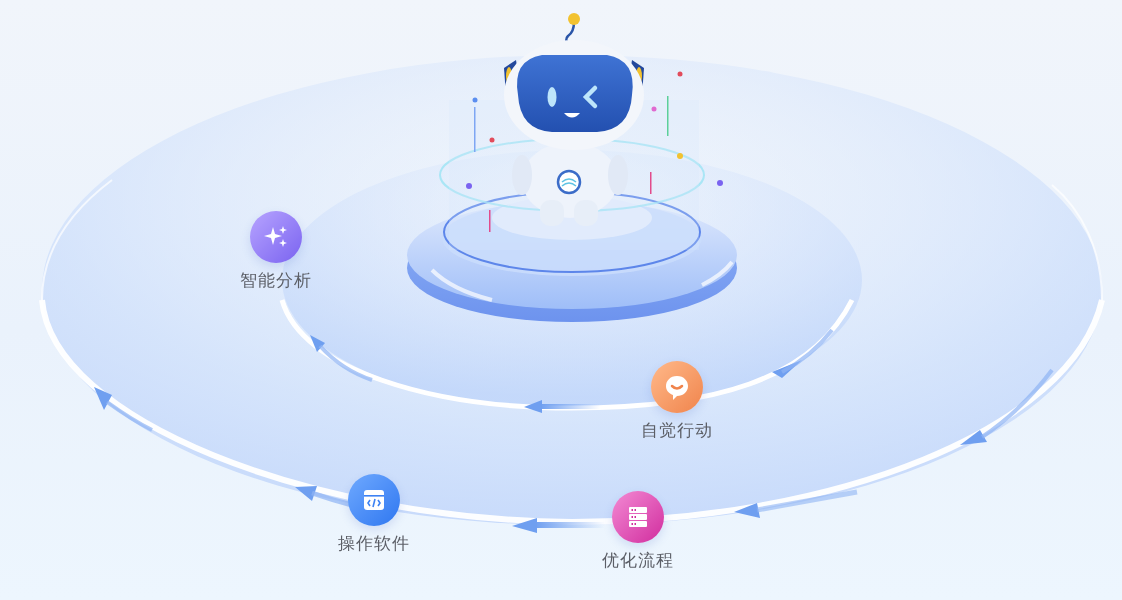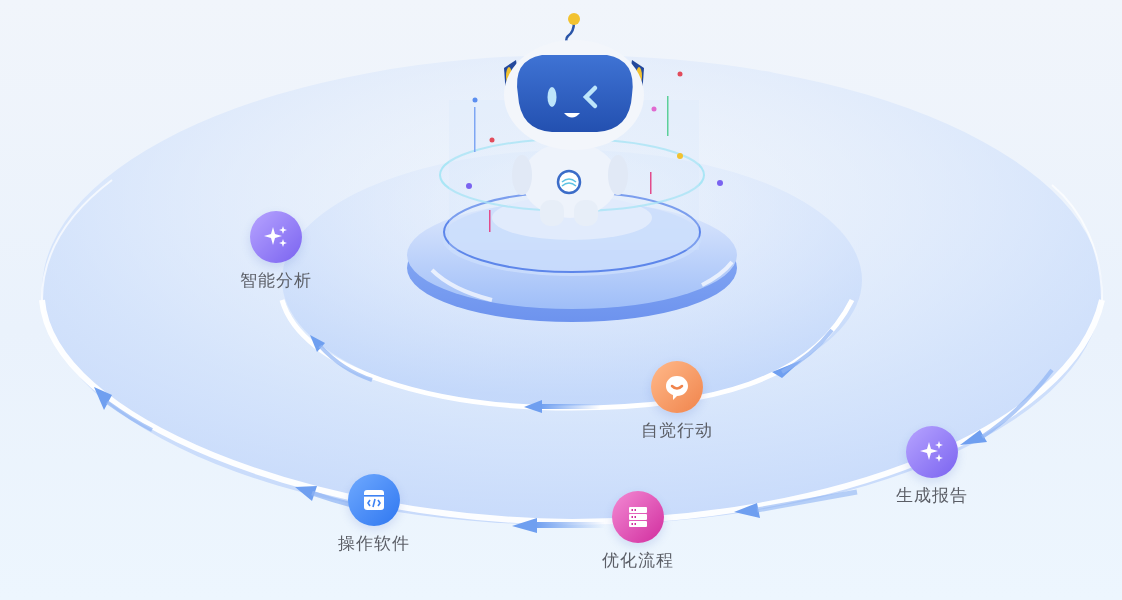--- a/index.html
+++ b/index.html
@@ -164,30 +164,20 @@
       <svg width="30" height="30" viewBox="0 0 30 30">
           <path d="M15 4 C22 4 26 9 26 14 C26 20 21 24 15 24 L11 28 L11 23 C6 21 4 18 4 14 C4 9 8 4 15 4 Z" fill="#fff"></path>
           <path d="M10 14 Q15 19 20 14" stroke="#f0844c" stroke-width="2.5" fill="none" stroke-linecap="round"></path>
         </svg>
     </div>
     <div class="label">自觉行动</div>
   </div>
 
 
 
-  <div class="node" style="left:920px;top:426px;">
-    <div class="badge purple">
-      <svg width="30" height="30" viewBox="0 0 30 30">
-          <path d="M12 5 L14 12 L21 14 L14 16 L12 23 L10 16 L3 14 L10 12 Z" fill="#fff"></path>
-          <path d="M22 4 L23 7 L26 8 L23 9 L22 12 L21 9 L18 8 L21 7 Z" fill="#fff"></path>
-          <path d="M22 17 L23 20 L26 21 L23 22 L22 25 L21 22 L18 21 L21 20 Z" fill="#fff"></path>
-        </svg>
-    </div>
-    <div class="label">生成报告</div>
-  </div>
 
   <div class="node" style="left:626px;top:491px;">
     <div class="badge pink">
       <svg width="28" height="28" viewBox="0 0 28 28">
           <rect x="5" y="4" width="18" height="6" rx="1" fill="#fff"></rect>
           <rect x="5" y="11" width="18" height="6" rx="1" fill="#fff"></rect>
           <rect x="5" y="18" width="18" height="6" rx="1" fill="#fff"></rect>
           <rect x="7.5" y="6" width="1.5" height="2" fill="#d12d9e"></rect>
           <rect x="10.5" y="6" width="1.5" height="2" fill="#d12d9e"></rect>
           <rect x="7.5" y="13" width="1.5" height="2" fill="#d12d9e"></rect>

